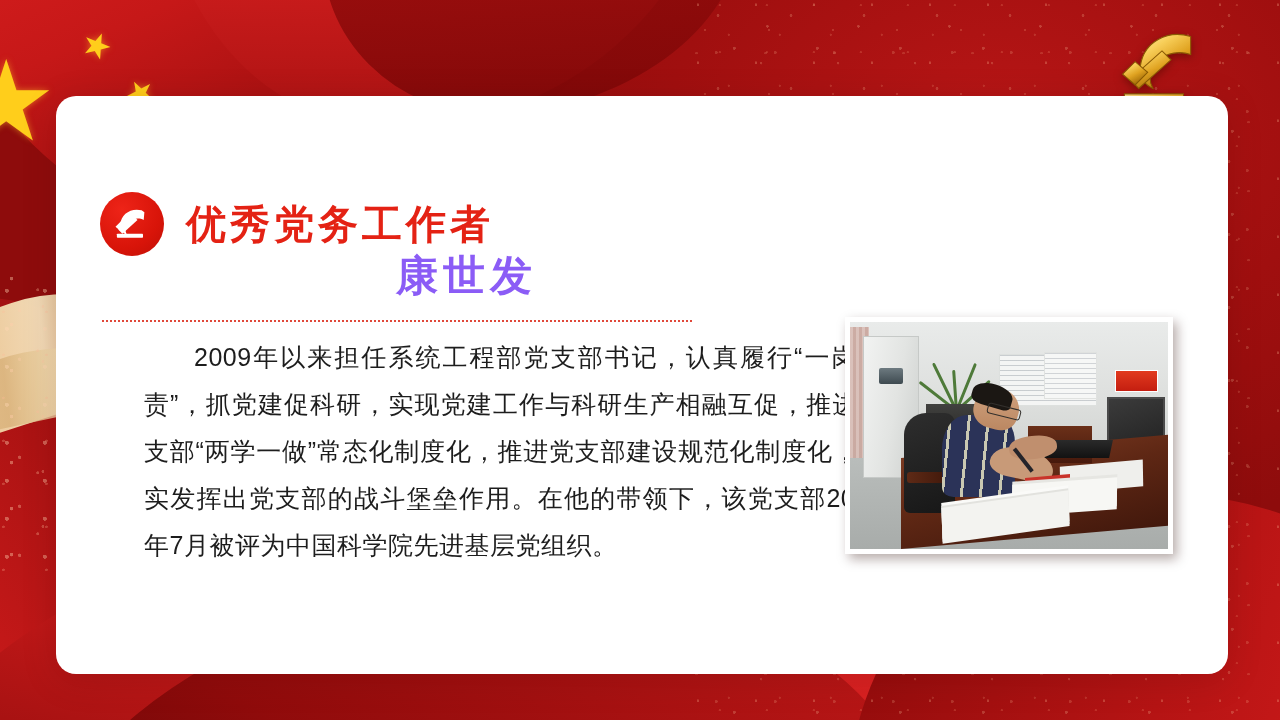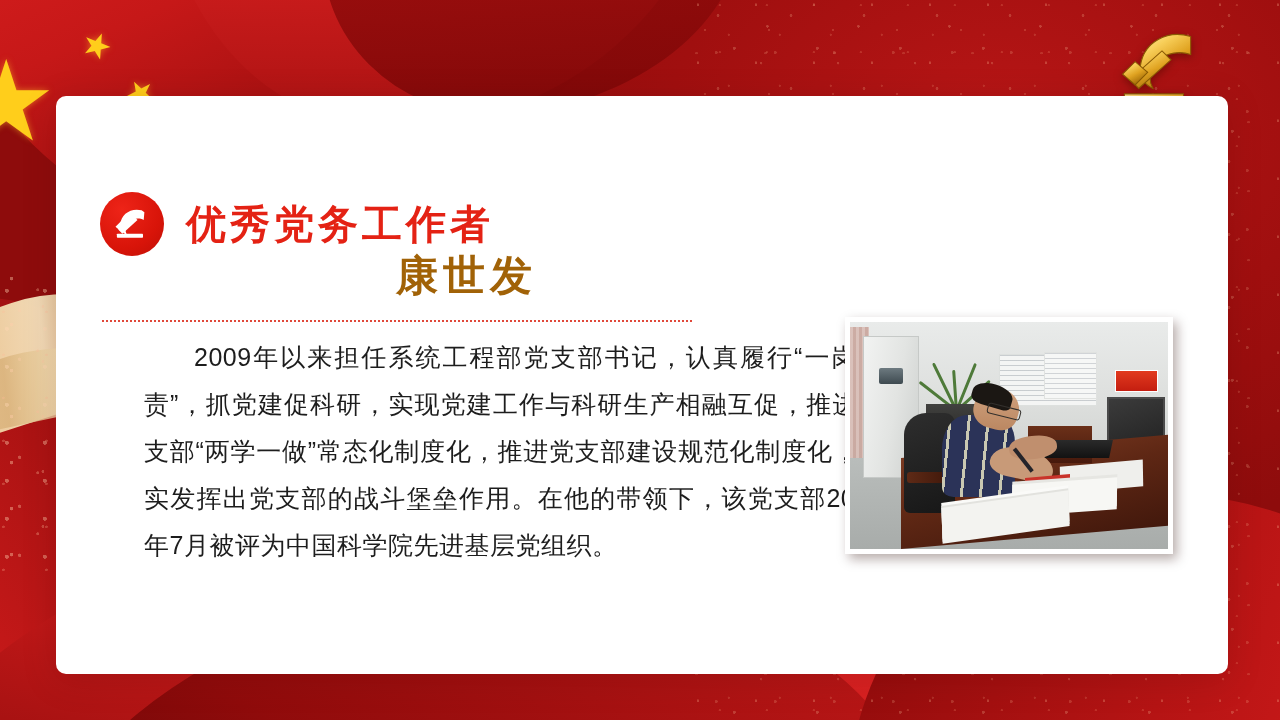--- a/index.html
+++ b/index.html
@@ -175,21 +175,21 @@
     width: 112px; height: 86px;
     filter: drop-shadow(0 3px 4px rgba(80,10,0,.55));
   }
 
   
   .card {
     position: absolute;
     left: 56px; top: 96px;
     width: 1172px; height: 578px;
     background: #FFFFFF;
-    border-radius: 10px;
+    border-radius: 20px;
     box-shadow: 0 6px 34px rgba(70,0,0,.18);
   }
 
   
   .title-row {
     position: absolute;
     left: 44px; top: 96px;
     display: flex;
     align-items: center;
     gap: 22px;
@@ -212,21 +212,21 @@
     white-space: nowrap;
   }
 
   .title-name {
     position: absolute;
     left: 340px; top: 152px;
     font-family: "DejaVu Serif", "Liberation Serif", serif;
     font-weight: 700;
     font-size: 42px;
     letter-spacing: 5px;
-    color: #a16207;
+    color: #8b5cf6;
     white-space: nowrap;
   }
 
   .divider {
     position: absolute;
     left: 46px; top: 224px;
     width: 590px; height: 0;
     border-top: 2px dotted #E0483A;
   }
 

